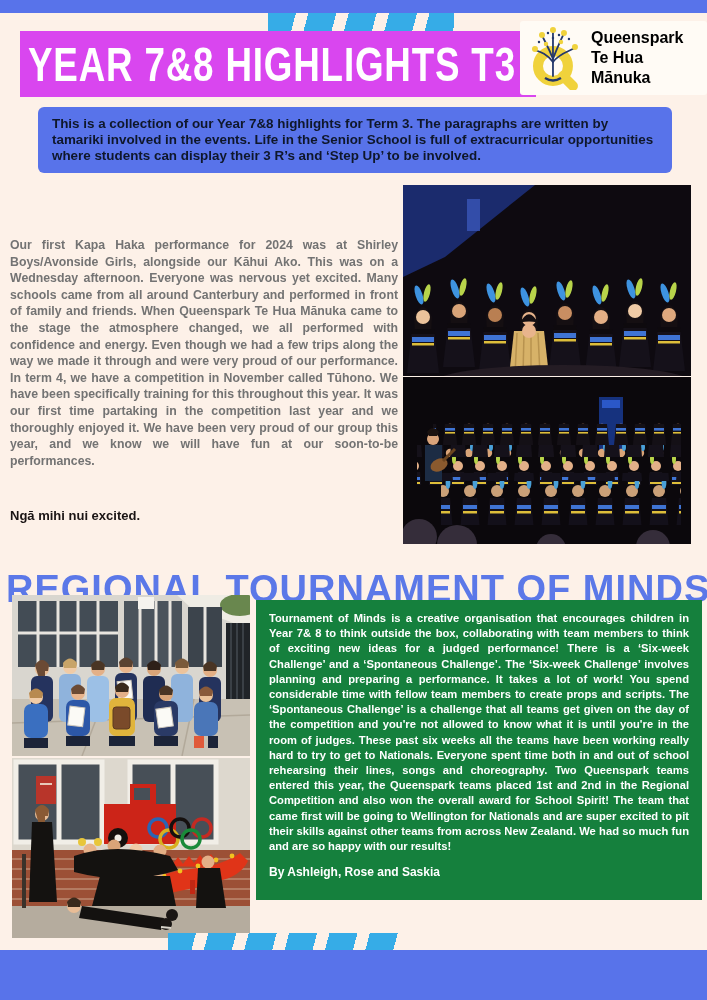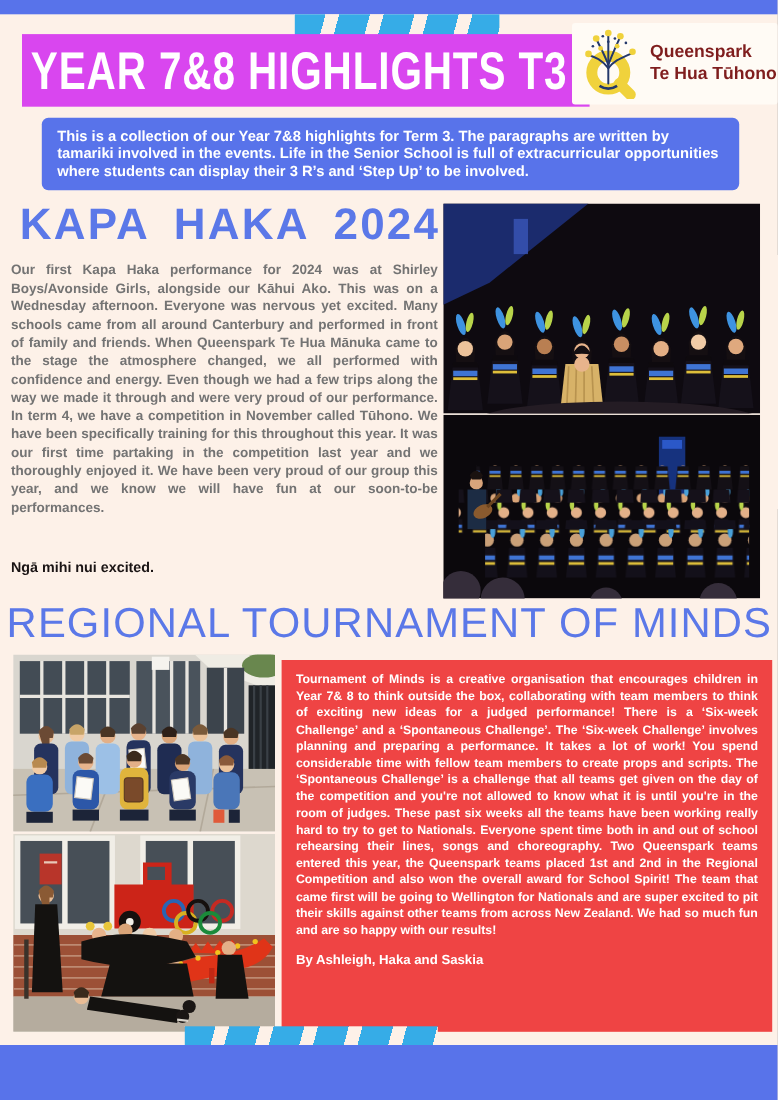--- a/index.html
+++ b/index.html
@@ -16,40 +16,40 @@
     background:repeating-linear-gradient(105deg,#36ace7 0 27px,#fdf1e8 27px 39px);
   }
   #top-stripes{left:268px;top:13px;width:186px;height:19px;}
   #title-banner{left:0;top:31px;width:516px;height:66px;background:#d946ef;display:flex;align-items:center;margin-left:20px;}
   #title-banner .t{
     color:#fff;font-weight:bold;font-size:46px;letter-spacing:1px;white-space:nowrap;
     transform:scale(.80,1.05);transform-origin:left center;padding-left:10px;
   }
   #logo-box{left:520px;top:21px;width:187px;height:74px;background:#fffbf5;border-radius:3px;
     display:flex;align-items:center;gap:7px;padding-left:8px;box-sizing:border-box;}
-  #logo-text{color:#7f1d1d;font-size:16px;font-weight:bold;line-height:20px;}
+  #logo-text{color:#000000;font-size:16px;font-weight:bold;line-height:20px;}
   
   #intro-box{left:38px;top:107px;width:634px;height:66px;background:#5873ea;border-radius:6px;
     box-sizing:border-box;padding:9px 14px;}
-  #intro-box .t{color:#ffffff;font-weight:bold;font-size:13.4px;line-height:16.2px;}
+  #intro-box .t{color:#0f172a;font-weight:bold;font-size:13.4px;line-height:16.2px;}
   
   #kapa-heading{left:18px;top:182px;color:#5b78e8;font-weight:bold;font-size:40px;
     letter-spacing:2px;word-spacing:10px;white-space:nowrap;}
   #kapa-body{left:10px;top:237px;width:388px;color:#737373;font-weight:bold;font-size:12.3px;
     line-height:16.6px;text-align:justify;}
   #kapa-signoff{left:10px;top:506px;color:#1a1414;font-weight:bold;font-size:13px;line-height:19px;}
   .photo{display:block;}
   #kapa-photo-1{left:403px;top:185px;}
   #kapa-photo-2{left:403px;top:377px;}
   
-  #tom-heading{left:6px;top:546px;width:698px;color:#5b78e8;font-weight:normal;font-size:38px;
+  #tom-heading{left:6px;top:568px;width:698px;color:#5b78e8;font-weight:bold;font-size:38px;
     letter-spacing:1px;white-space:nowrap;}
   #tom-photo-1{left:12px;top:595px;}
   #tom-photo-2{left:12px;top:758px;}
-  #tom-box{left:256px;top:600px;width:446px;height:338px;background:#ef4444;box-sizing:border-box;
+  #tom-box{left:256px;top:600px;width:446px;height:300px;background:#15803d;box-sizing:border-box;
     padding:11px 13px;overflow:hidden;}
   #tom-box .t{color:#fff;font-weight:bold;font-size:11.2px;line-height:15.2px;text-align:justify;}
   #tom-byline{color:#fff;font-weight:bold;font-size:12px;margin-top:11px;}
   
   #bottom-stripes{left:168px;top:933px;width:230px;height:27px;}
   #footer-band{left:0;top:950px;width:707px;height:50px;background:#5873ea;}
 </style>
 </head>
 <body>
 
@@ -87,29 +87,28 @@
         <circle cx="11" cy="16" r="1.2"></circle>
           <circle cx="41" cy="13" r="1.2"></circle>
         <circle cx="25" cy="12" r="1.2"></circle>
           <circle cx="20" cy="7" r="1.2"></circle>
           <circle cx="31" cy="9" r="1.2"></circle>
       </g>
       <path d="M17,52 Q25,57 33,52" stroke="#24386b" stroke-width="2.4" fill="none"></path>
     </svg>
     <div id="logo-text">
       <div>Queenspark</div>
-      <div>Te Hua Tūhono</div>
+      <div>Te Hua Mānuka</div>
     </div>
   </div>
 
   <div class="abs" id="intro-box">
     <div class="t">This is a collection of our Year 7&amp;8 highlights for Term 3.  The paragraphs are written by tamariki involved in the events. Life in the Senior School is full of extracurricular opportunities where students can display their 3 R’s and ‘Step Up’ to be involved.</div>
   </div>
 
-  <div class="abs" id="kapa-heading">KAPA HAKA 2024</div>
 
   <div class="abs" id="kapa-body">Our first Kapa Haka performance for 2024 was at Shirley Boys/Avonside Girls, alongside our Kāhui Ako. This was on a Wednesday afternoon. Everyone was nervous yet excited. Many schools came from all around Canterbury and performed in front of family and friends. When Queenspark Te Hua Mānuka came to the stage the atmosphere changed, we all performed with confidence and energy. Even though we had a few trips along the way we made it through and were very proud of our performance.  In term 4, we have a competition in November called Tūhono. We have been specifically training for this throughout this year. It was our first time partaking in the competition last year and we thoroughly enjoyed it. We have been very proud of our group this year, and we know we will have fun at our soon-to-be performances.</div>
 
   <div class="abs" id="kapa-signoff">
     <div>Ngā mihi nui excited.</div>
   </div>
 
   <svg class="abs photo" id="kapa-photo-1" width="288" height="191" viewBox="0 0 288 191">
     <defs>
       <symbol id="kpf" overflow="visible">
@@ -383,19 +382,19 @@
       <path d="M55,144 q7,-9 14,0 l-1,5 h-12 z" fill="#3a2a1c"></path>
       <path d="M70,148 L152,160 L149,172 L67,160 Z" fill="#141210"></path>
       <circle cx="154" cy="166" r="6" fill="#1a1614"></circle>
         <circle cx="160" cy="157" r="6" fill="#1a1614"></circle>
       <line x1="149" y1="169" x2="159" y2="170" stroke="#d8d4cb" stroke-width="2"></line>
     </g>
   </svg>
 
   <div class="abs" id="tom-box">
     <div class="t">Tournament of Minds is a creative organisation that encourages children in Year 7&amp; 8 to think outside the box, collaborating with team members to think of exciting new ideas for a judged performance! There is a ‘Six-week Challenge’ and a ‘Spontaneous Challenge’. The ‘Six-week Challenge’ involves planning and preparing a performance. It takes a lot of work! You spend considerable time with fellow team members to create props and scripts. The ‘Spontaneous Challenge’ is a challenge that all teams get given on the day of the competition and you're not allowed to know what it is until you're in the room of judges. These past six weeks all the teams have been working really hard to try to get to Nationals. Everyone spent time both in and out of school rehearsing their lines, songs and choreography. Two Queenspark teams entered this year, the Queenspark teams placed 1st and 2nd in the Regional Competition and also won the overall award for School Spirit! The team that came first will be going to Wellington for Nationals and are super excited to pit their skills against other teams from across New Zealand. We had so much fun and are so happy with our results!</div>
-    <div id="tom-byline">By Ashleigh, Haka and Saskia</div>
+    <div id="tom-byline">By Ashleigh, Rose and Saskia</div>
   </div>
 
   <div class="abs stripes" id="bottom-stripes"></div>
   <div class="abs" id="footer-band"></div>
 
 </div>
 
 </body></html>

